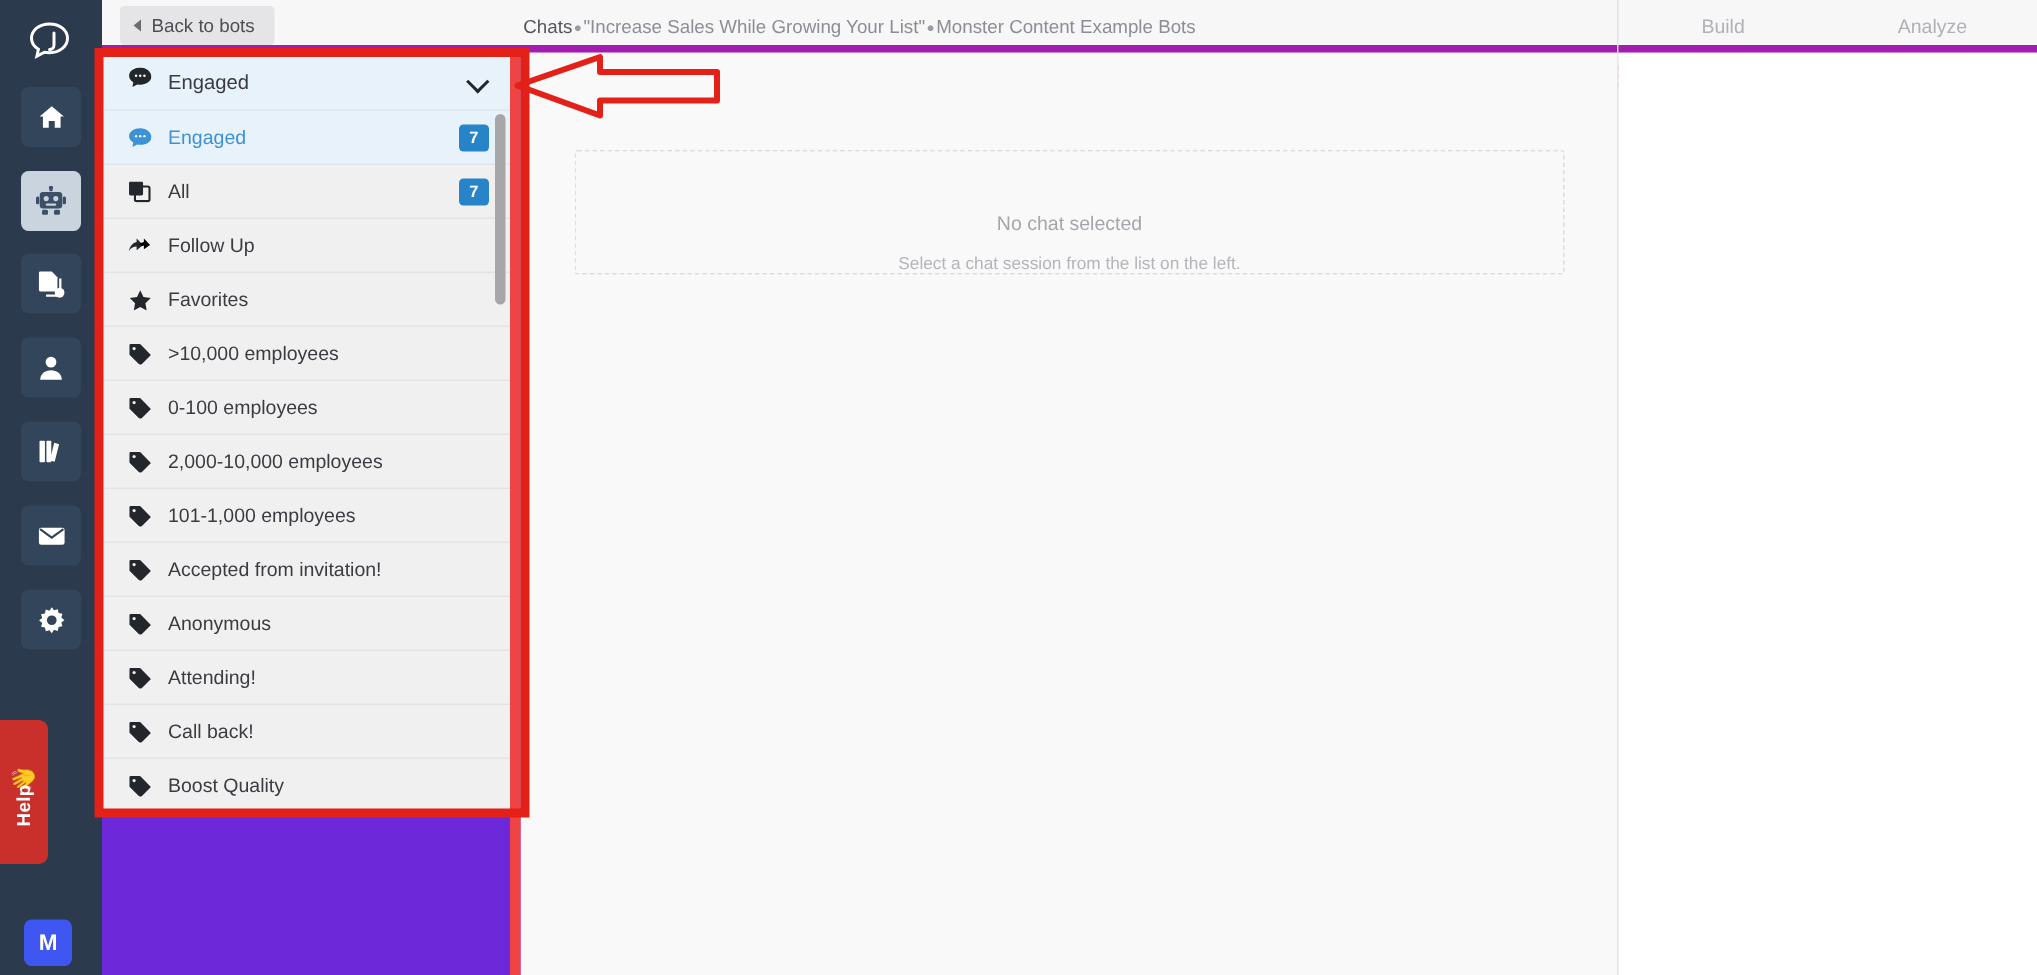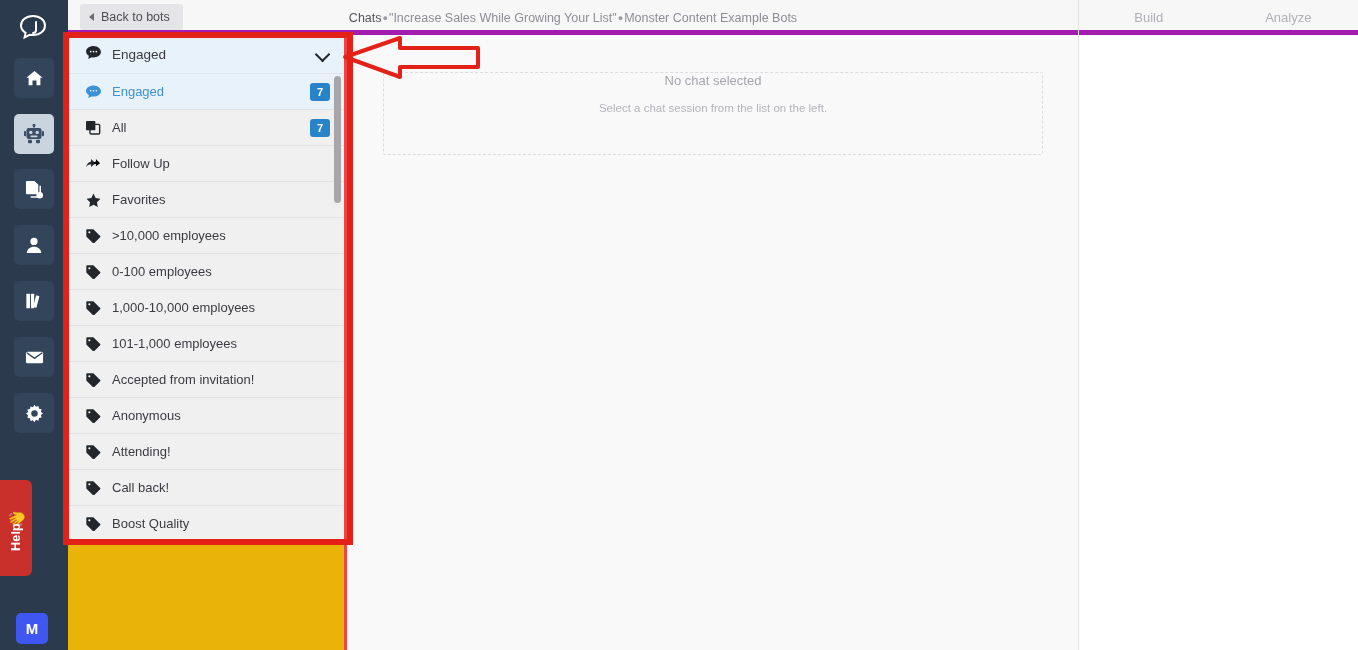--- a/index.html
+++ b/index.html
@@ -116,22 +116,22 @@
     text-align: center;
     color: #b0b0b7;
     font-size: 13px;
     cursor: pointer;
   }
 
   
   .sidebar {
     position: absolute; left: 68px; top: 35px;
     width: 279px; height: 615px;
-    background: #eab308;
-    border-right: 3px solid #ef4444;
+    background: #6d28d9;
+    border-right: 7px solid #ef4444;
     overflow: hidden;
     z-index: 15;
   }
   .sb-header {
     position: relative;
     height: 39px;
     background: #e8f2fb;
     border-bottom: 1px solid #dfe6ec;
     display: flex; align-items: center;
     padding: 0 14px 0 18px;
@@ -216,26 +216,26 @@
     background: #e6e6e8;
     z-index: 6;
   }
   .right-pane {
     position: absolute; left: 1079px; top: 36px;
     width: 279px; height: 614px;
     background: #ffffff;
     z-index: 5;
   }
   .empty-card {
-    position: absolute; left: 35px; top: 36px;
+    position: absolute; left: 35px; top: 64px;
     width: 660px; height: 83px;
     border: 1px dashed #dddde0;
     border-radius: 2px;
     display: flex; flex-direction: column;
-    align-items: center; justify-content: flex-start;
+    align-items: center; justify-content: flex-end;
     gap: 14px;
   }
   .empty-title { font-size: 13px; color: #a5a5ac; }
   .empty-sub   { font-size: 11.5px; color: #b4b4ba; }
 
   
   .anno { position: absolute; left: 0; top: 0; width: 1358px; height: 650px; z-index: 60; pointer-events: none; }
   .anno-text {
     position: absolute;
     left: 470px; top: 30px;
@@ -485,21 +485,21 @@
           </span>
           <span class="txt">0-100 employees</span>
         </div>
         <div class="sb-row">
           <span class="ic">
             <svg width="15" height="14" viewBox="0 0 16 15" style="color: rgb(35, 39, 43);">
               <path d="M7.6 0.4H1.1a.8.8 0 0 0-.8.8v6.4c0 .2.1.4.2.6l7 7c.3.3.9.3 1.2 0l6.4-6.4a.8.8 0 0 0 0-1.2l-7-7a.8.8 0 0 0-.5-.2z" fill="currentColor"></path>
               <circle cx="3.6" cy="3.6" r="1.15" fill="#f0f0f1"></circle>
             </svg>
           </span>
-          <span class="txt">1,000-10,000 employees</span>
+          <span class="txt">2,000-10,000 employees</span>
         </div>
         <div class="sb-row">
           <span class="ic">
             <svg width="15" height="14" viewBox="0 0 16 15" style="color: rgb(35, 39, 43);">
               <path d="M7.6 0.4H1.1a.8.8 0 0 0-.8.8v6.4c0 .2.1.4.2.6l7 7c.3.3.9.3 1.2 0l6.4-6.4a.8.8 0 0 0 0-1.2l-7-7a.8.8 0 0 0-.5-.2z" fill="currentColor"></path>
               <circle cx="3.6" cy="3.6" r="1.15" fill="#f0f0f1"></circle>
             </svg>
           </span>
           <span class="txt">101-1,000 employees</span>
         </div>

